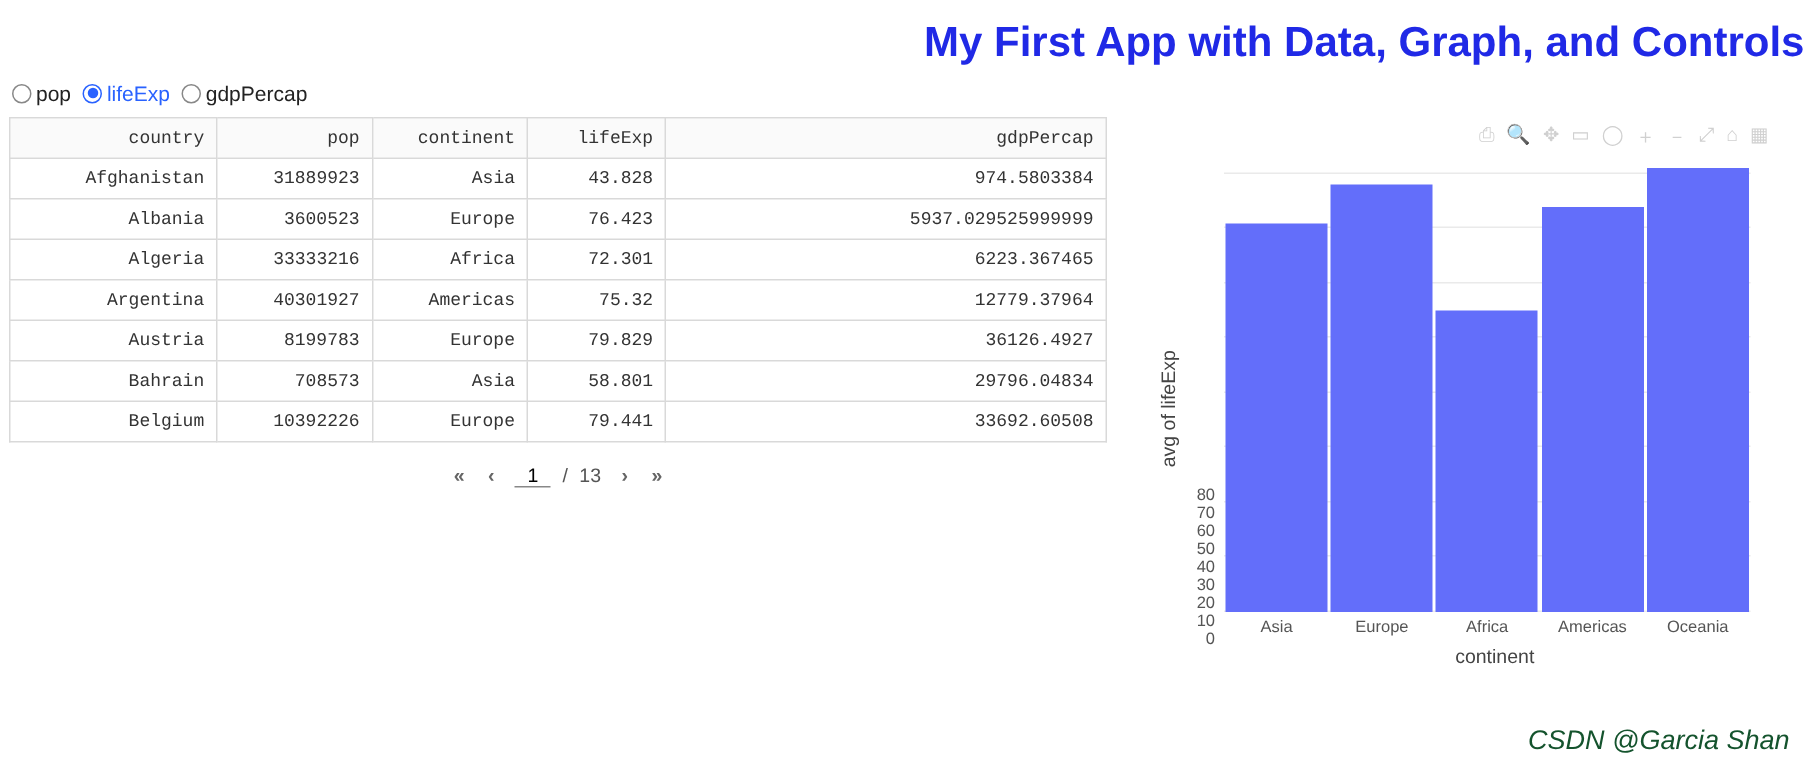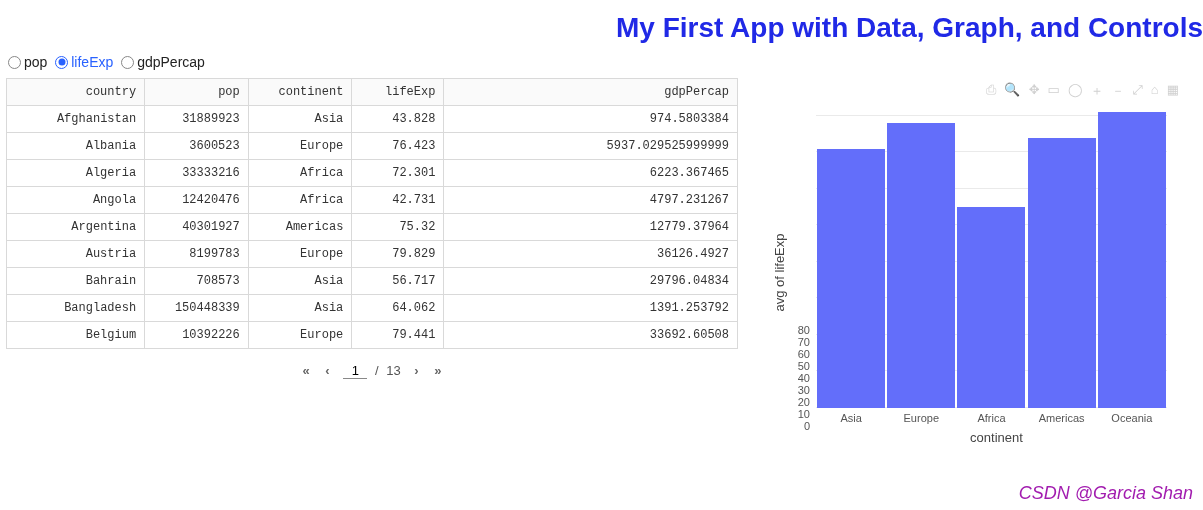--- a/index.html
+++ b/index.html
@@ -190,21 +190,21 @@
   .xlabel {
     text-align: center;
     font-size: 13px;
     color: #444;
     padding-top: 6px;
   }
   .watermark {
     position: absolute;
     right: 10px;
     bottom: 6px;
-    color: #a21caf;
+    color: #14532d;
     font-size: 18px;
     font-style: italic;
     font-family: "Segoe UI", sans-serif;
     pointer-events: none;
   }
 </style>
 </head>
 <body>
 
 <div class="title">My First App with Data, Graph, and Controls</div>
@@ -255,53 +255,39 @@
             <td>5937.029525999999</td>
           </tr>
           <tr>
             <td>Algeria</td>
             <td>33333216</td>
             <td>Africa</td>
             <td>72.301</td>
             <td>6223.367465</td>
           </tr>
           <tr>
-            <td>Angola</td>
-            <td>12420476</td>
-            <td>Africa</td>
-            <td>42.731</td>
-            <td>4797.231267</td>
-          </tr>
-          <tr>
             <td>Argentina</td>
             <td>40301927</td>
             <td>Americas</td>
             <td>75.32</td>
             <td>12779.37964</td>
           </tr>
           <tr>
             <td>Austria</td>
             <td>8199783</td>
             <td>Europe</td>
             <td>79.829</td>
             <td>36126.4927</td>
           </tr>
           <tr>
             <td>Bahrain</td>
             <td>708573</td>
             <td>Asia</td>
-            <td>56.717</td>
+            <td>58.801</td>
             <td>29796.04834</td>
-          </tr>
-          <tr>
-            <td>Bangladesh</td>
-            <td>150448339</td>
-            <td>Asia</td>
-            <td>64.062</td>
-            <td>1391.253792</td>
           </tr>
           <tr>
             <td>Belgium</td>
             <td>10392226</td>
             <td>Europe</td>
             <td>79.441</td>
             <td>33692.60508</td>
           </tr>
         </tbody>
     </table>

